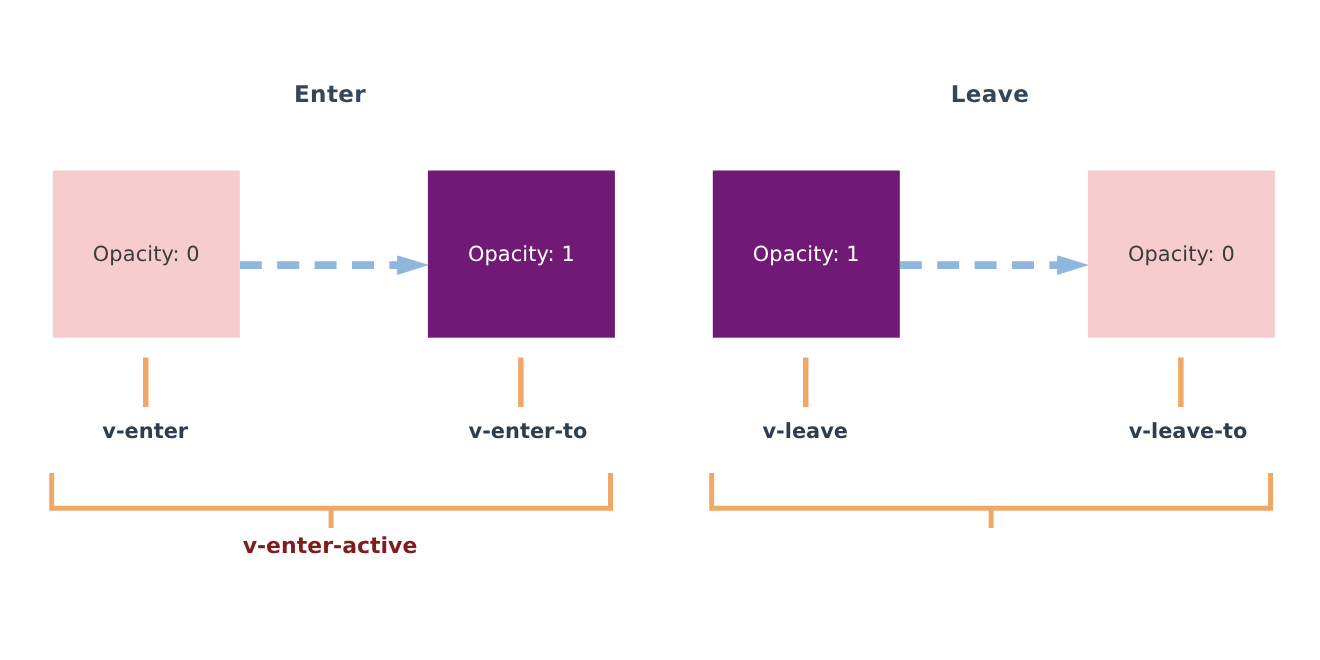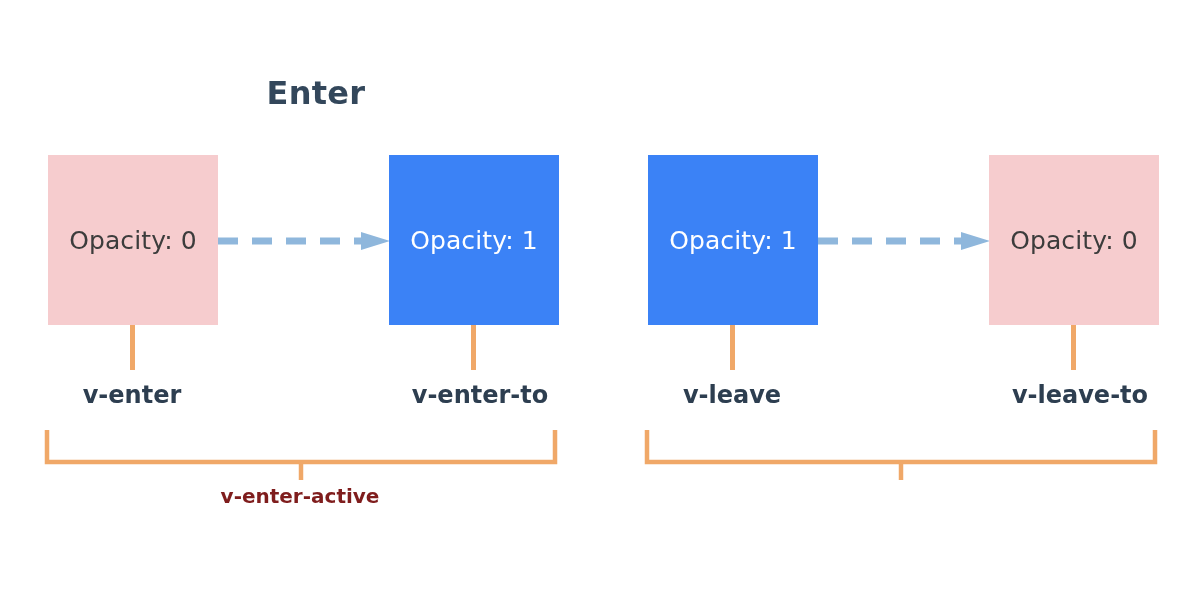--- a/index.html
+++ b/index.html
@@ -26,44 +26,43 @@
   }
   .panel-enter { left: 0; }
   .panel-leave { left: 600px; }
 
   .panel-title {
     position: absolute;
     top: 74px;
     left: 0;
     width: 600px;
     text-align: center;
-    font-size: 32px;
+    font-size: 21px;
     font-weight: bold;
     color: #33475b;
     letter-spacing: 0.3px;
-    padding-left: 16px;
   }
 
   .box {
     position: absolute;
     top: 155px;
     width: 170px;
-    height: 170px;
+    height: 152px;
     display: flex;
     align-items: center;
     justify-content: center;
-    font-size: 25px;
+    font-size: 19px;
     letter-spacing: 0.1px;
   }
   .box-faded {
     background: #f6ccce;
     color: #3c3c3c;
   }
   .box-solid {
-    background: #3b82f6;
+    background: #701a75;
     color: #ffffff;
   }
   .box-left  { left: 48px; }
   .box-right { left: 389px; }
 
   .arrow-wrap {
     position: absolute;
     top: 232px;
     left: 218px;
     width: 172px;
@@ -77,21 +76,21 @@
     width: 5px;
     height: 45px;
     background: #f0a868;
   }
   .stem-left  { left: 130px; }
   .stem-right { left: 471px; }
 
   .tag {
     position: absolute;
     top: 381px;
-    font-size: 24px;
+    font-size: 19px;
     font-weight: bold;
     color: #2d3e50;
     white-space: nowrap;
     transform: translateX(-50%);
   }
   .tag-left  { left: 132px; }
   .tag-right { left: 480px; }
 
   .bracket {
     position: absolute;
@@ -149,20 +148,21 @@
         <path d="M4 2 L4 34 L512 34 L512 2" fill="none" stroke="#f0a868" stroke-width="4.5" stroke-linecap="butt"></path>
         <line x1="258" y1="34" x2="258" y2="52" stroke="#f0a868" stroke-width="4.5"></line>
       </svg>
     </div>
 
     <div class="active-label">v-enter-active</div>
   </div>
 
   <div class="panel panel-leave">
 
+    <div class="panel-title">Leave</div>
 
     <div class="box box-solid box-left">
       <span>Opacity: 1</span>
     </div>
 
     <div class="arrow-wrap">
       <svg width="172" height="18" viewBox="0 0 172 18" xmlns="http://www.w3.org/2000/svg">
         <line x1="0" y1="9" x2="144" y2="9" stroke="#8fb7dc" stroke-width="7" stroke-dasharray="20 14" stroke-linecap="butt"></line>
         <polygon points="143,0 172,9 143,18" fill="#8fb7dc"></polygon>
       </svg>

